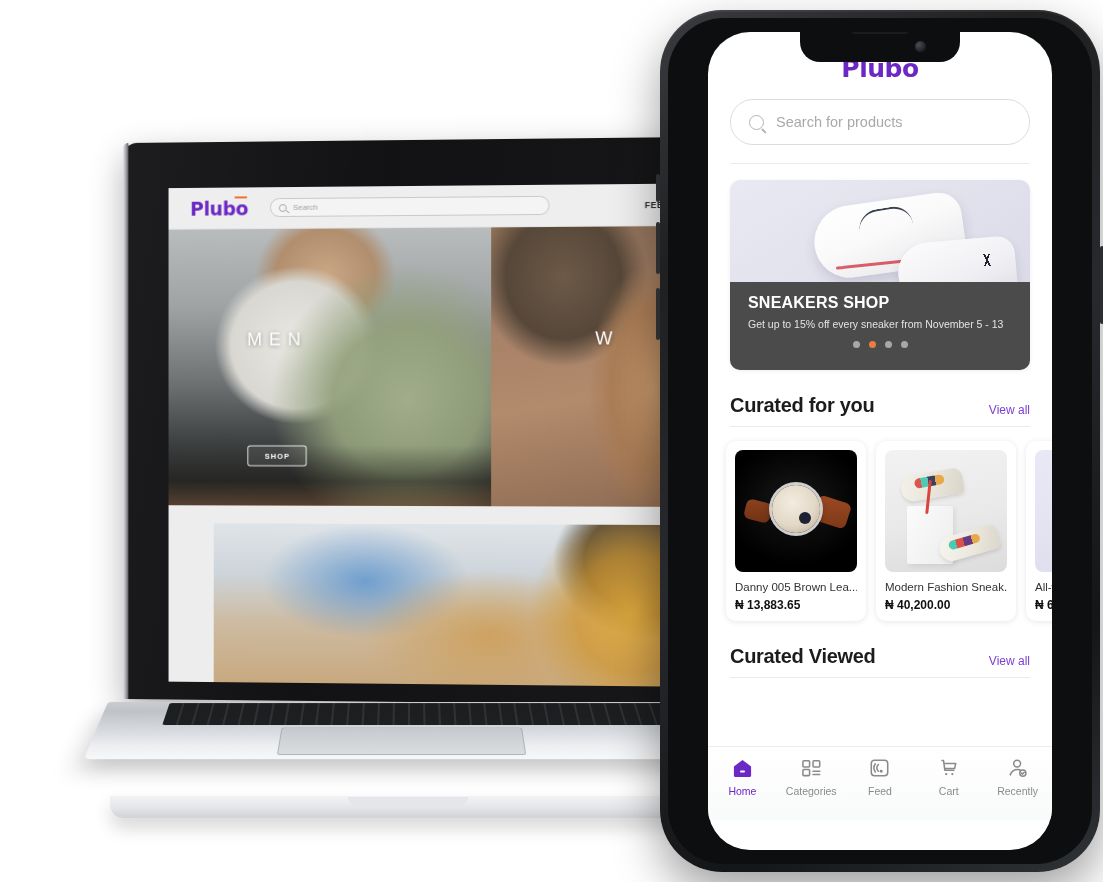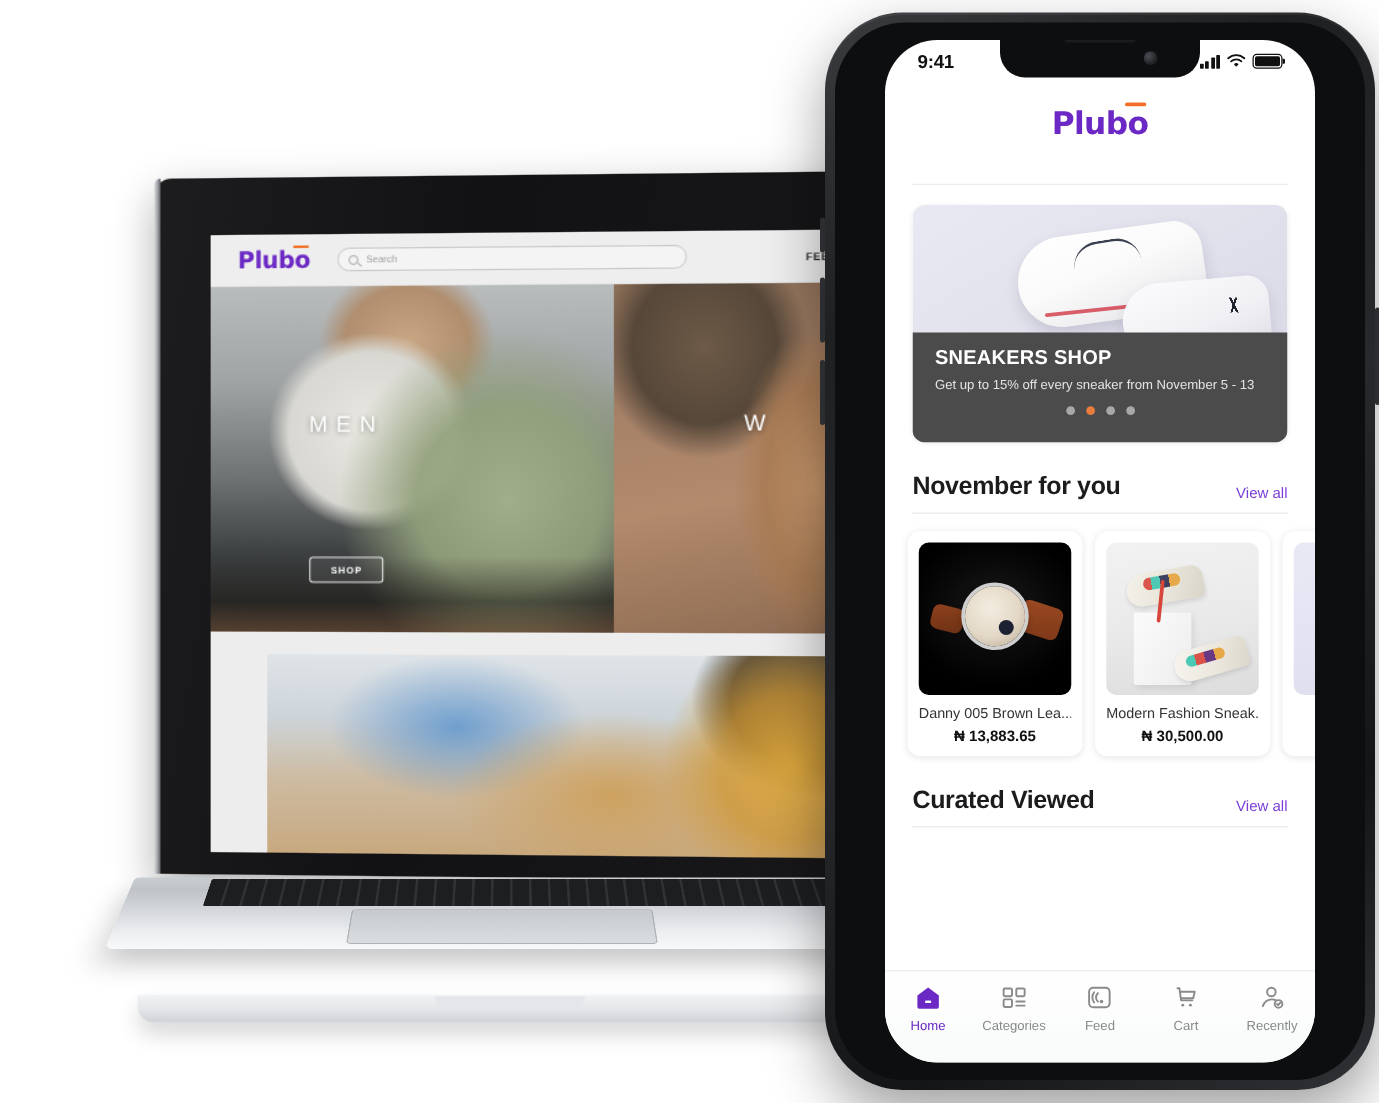--- a/index.html
+++ b/index.html
@@ -274,21 +274,21 @@
   .section-head{
     margin: 24px 22px 0; display:flex; align-items:flex-end; justify-content:space-between;
     padding-bottom:9px; border-bottom:1px solid #e9e9e9;
   }
   .section-title{ font-size:20px; font-weight:700; color:#1c1c1e; letter-spacing:-.3px; }
   .view-all{ font-size:12px; color:#7A3FD6; }
 
   .cards{ display:flex; gap:10px; padding: 14px 0 0 18px; }
   .card{
     flex:none; width:140px; background:#fff; border-radius:10px;
-    box-shadow: 0 1px 6px rgba(0,0,0,.10); padding: 9px; text-align: center; 
+    box-shadow: 0 1px 6px rgba(0,0,0,.10); padding: 9px; 
   }
   .card-img{ width:122px; height:122px; border-radius:8px; overflow:hidden; position:relative; }
   .img-watch{
     background: radial-gradient(58% 50% at 50% 44%, #1b1b1b 0%, #0a0a0a 60%, #000 100%);
   }
   .img-watch .face{
     position:absolute; left:50%; top:48%; transform:translate(-50%,-50%);
     width:48px;height:48px;border-radius:50%;
     background: radial-gradient(circle at 42% 36%, #f3ece0 0%, #e3d8c6 55%, #b9ab96 100%);
     box-shadow: 0 0 0 3px #cfcfcf, 0 3px 7px rgba(0,0,0,.6);
@@ -414,49 +414,34 @@
     <div class="phone-btn btn-vu"></div>
     <div class="phone-btn btn-vd"></div>
     <div class="phone-btn btn-pw"></div>
 
     <div class="phone-screen">
       <div class="notch">
         <span class="spk"></span>
         <span class="cam"></span>
       </div>
 
-      <div class="statusbar">
-        <div class="sb-time">9:41</div>
-        <div class="sb-icons">
-          <span class="bars">
-              <i></i>
-              <i></i>
-              <i></i>
-              <i></i>
-            </span>
-          <svg width="16" height="12" viewBox="0 0 16 12">
-            <path d="M8 10.4 6.1 8.3a2.8 2.8 0 0 1 3.8 0L8 10.4z" fill="#111"></path>
-            <path d="M3.9 6.1a6 6 0 0 1 8.2 0" stroke="#111" stroke-width="1.5" fill="none" stroke-linecap="round"></path>
-            <path d="M1.6 3.6a9.4 9.4 0 0 1 12.8 0" stroke="#111" stroke-width="1.5" fill="none" stroke-linecap="round"></path>
-          </svg>
-          <span class="batt">
-              <i></i>
-            </span>
-        </div>
-      </div>
 
       <div class="pcontent">
 
         <div class="brand-row">
           <div class="brand">
             <span class="brand-text">Plubo</span>
             <span class="brand-bar"></span>
           </div>
         </div>
 
+        <div class="searchbar">
+          <span class="mg2"></span>
+          <span class="search-ph">Search for products</span>
+        </div>
         <div class="divider"></div>
 
         <div class="banner">
           <div class="banner-bg"></div>
           <div class="shoe">
             <span class="s1"></span>
             <span class="lace"></span>
             <span class="s2"></span>
             <span class="mark"></span>
           </div>
@@ -466,21 +451,21 @@
             <div class="dots">
               <i></i>
               <i class="on"></i>
               <i></i>
               <i></i>
             </div>
           </div>
         </div>
 
         <div class="section-head">
-          <div class="section-title">November for you</div>
+          <div class="section-title">Curated for you</div>
           <div class="view-all">View all</div>
         </div>
 
         <div class="cards">
           <div class="card">
             <div class="card-img img-watch">
               <span class="strap2"></span>
                 <span class="strap"></span>
                 <span class="face"></span>
             </div>
@@ -488,21 +473,21 @@
             <div class="card-price">₦ 13,883.65</div>
           </div>
           <div class="card">
             <div class="card-img img-sneak">
               <span class="box"></span>
                 <span class="sk1"></span>
                 <span class="ls"></span>
                 <span class="sk2"></span>
             </div>
             <div class="card-name">Modern Fashion Sneak...</div>
-            <div class="card-price">₦ 30,500.00</div>
+            <div class="card-price">₦ 40,200.00</div>
           </div>
           <div class="card">
             <div class="card-img img-plain"></div>
             <div class="card-name">All-w</div>
             <div class="card-price">₦ 67</div>
           </div>
         </div>
 
         <div class="section-head">
           <div class="section-title">Curated Viewed</div>

